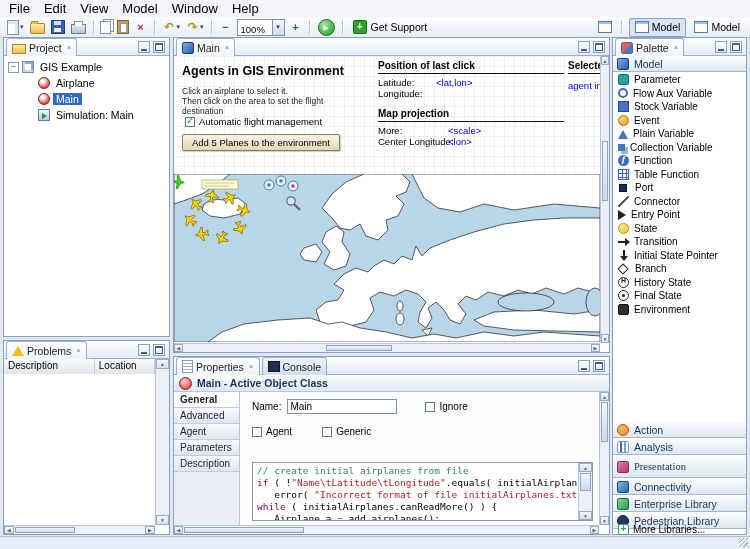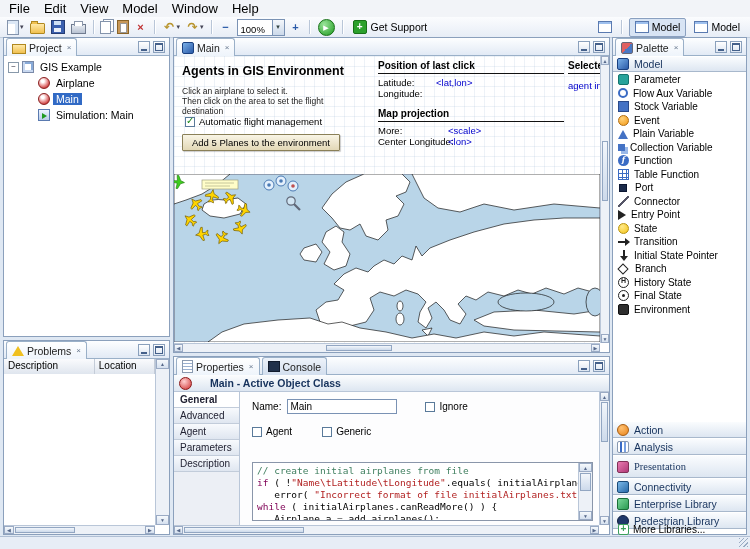--- a/index.html
+++ b/index.html
@@ -126,21 +126,21 @@
   #map-proj .lbl{width:70px}
   #selected-col{left:394px;top:4px;width:60px}
   #selected-col .val{color:#0000cc;margin-top:6px;display:block}
   #map-wrap{position:absolute;left:0;top:118px;width:426px;height:168px}
   #editor-hscroll{left:0;right:9px;bottom:0}
   #editor-vscroll{top:18px;bottom:9px;right:0}
 
   
   #properties-panel{left:173px;top:356px;width:437px;height:179px}
   #props-header{position:absolute;left:0;right:0;top:18px;height:17px;background:linear-gradient(#fcfdfe,#dde6f1);
-                border-bottom:1px solid #b9c6d8;display:flex;align-items:center;padding:0 5px;gap:18px;box-sizing:border-box}
+                border-bottom:1px solid #b9c6d8;display:flex;align-items:center;padding:0 5px;gap:5px;box-sizing:border-box}
   #props-header-icon{width:11px;height:11px;border-radius:50%;background:radial-gradient(circle at 38% 32%,#ffd0d0,#d03030);border:1px solid #8a1818;flex:none}
   #props-header-text{font-weight:bold;font-size:10.5px;color:#16325c}
   #side-tabs{position:absolute;left:0;top:35px;width:66px;bottom:9px;background:#eceff5;border-right:1px solid #b9c6d8;box-sizing:border-box}
   .side-tab{height:15px;display:flex;align-items:center;padding-left:6px;font-size:10px;color:#223;
             background:linear-gradient(#f8fafd,#dfe6f0);border-bottom:1px solid #c2ccda}
   .side-tab.active{background:#fff;font-weight:bold}
   #props-form{position:absolute;left:66px;top:35px;right:10px;bottom:9px;background:#fdfdfe}
   .frm-row{position:absolute;display:flex;align-items:center;font-size:10px}
   #row-name{left:12px;top:7px}
   #row-name .txt{width:110px;height:15px;border:1px solid #7a92b4;font-family:inherit;font-size:10px;padding:0 2px;margin-left:6px;box-sizing:border-box}

